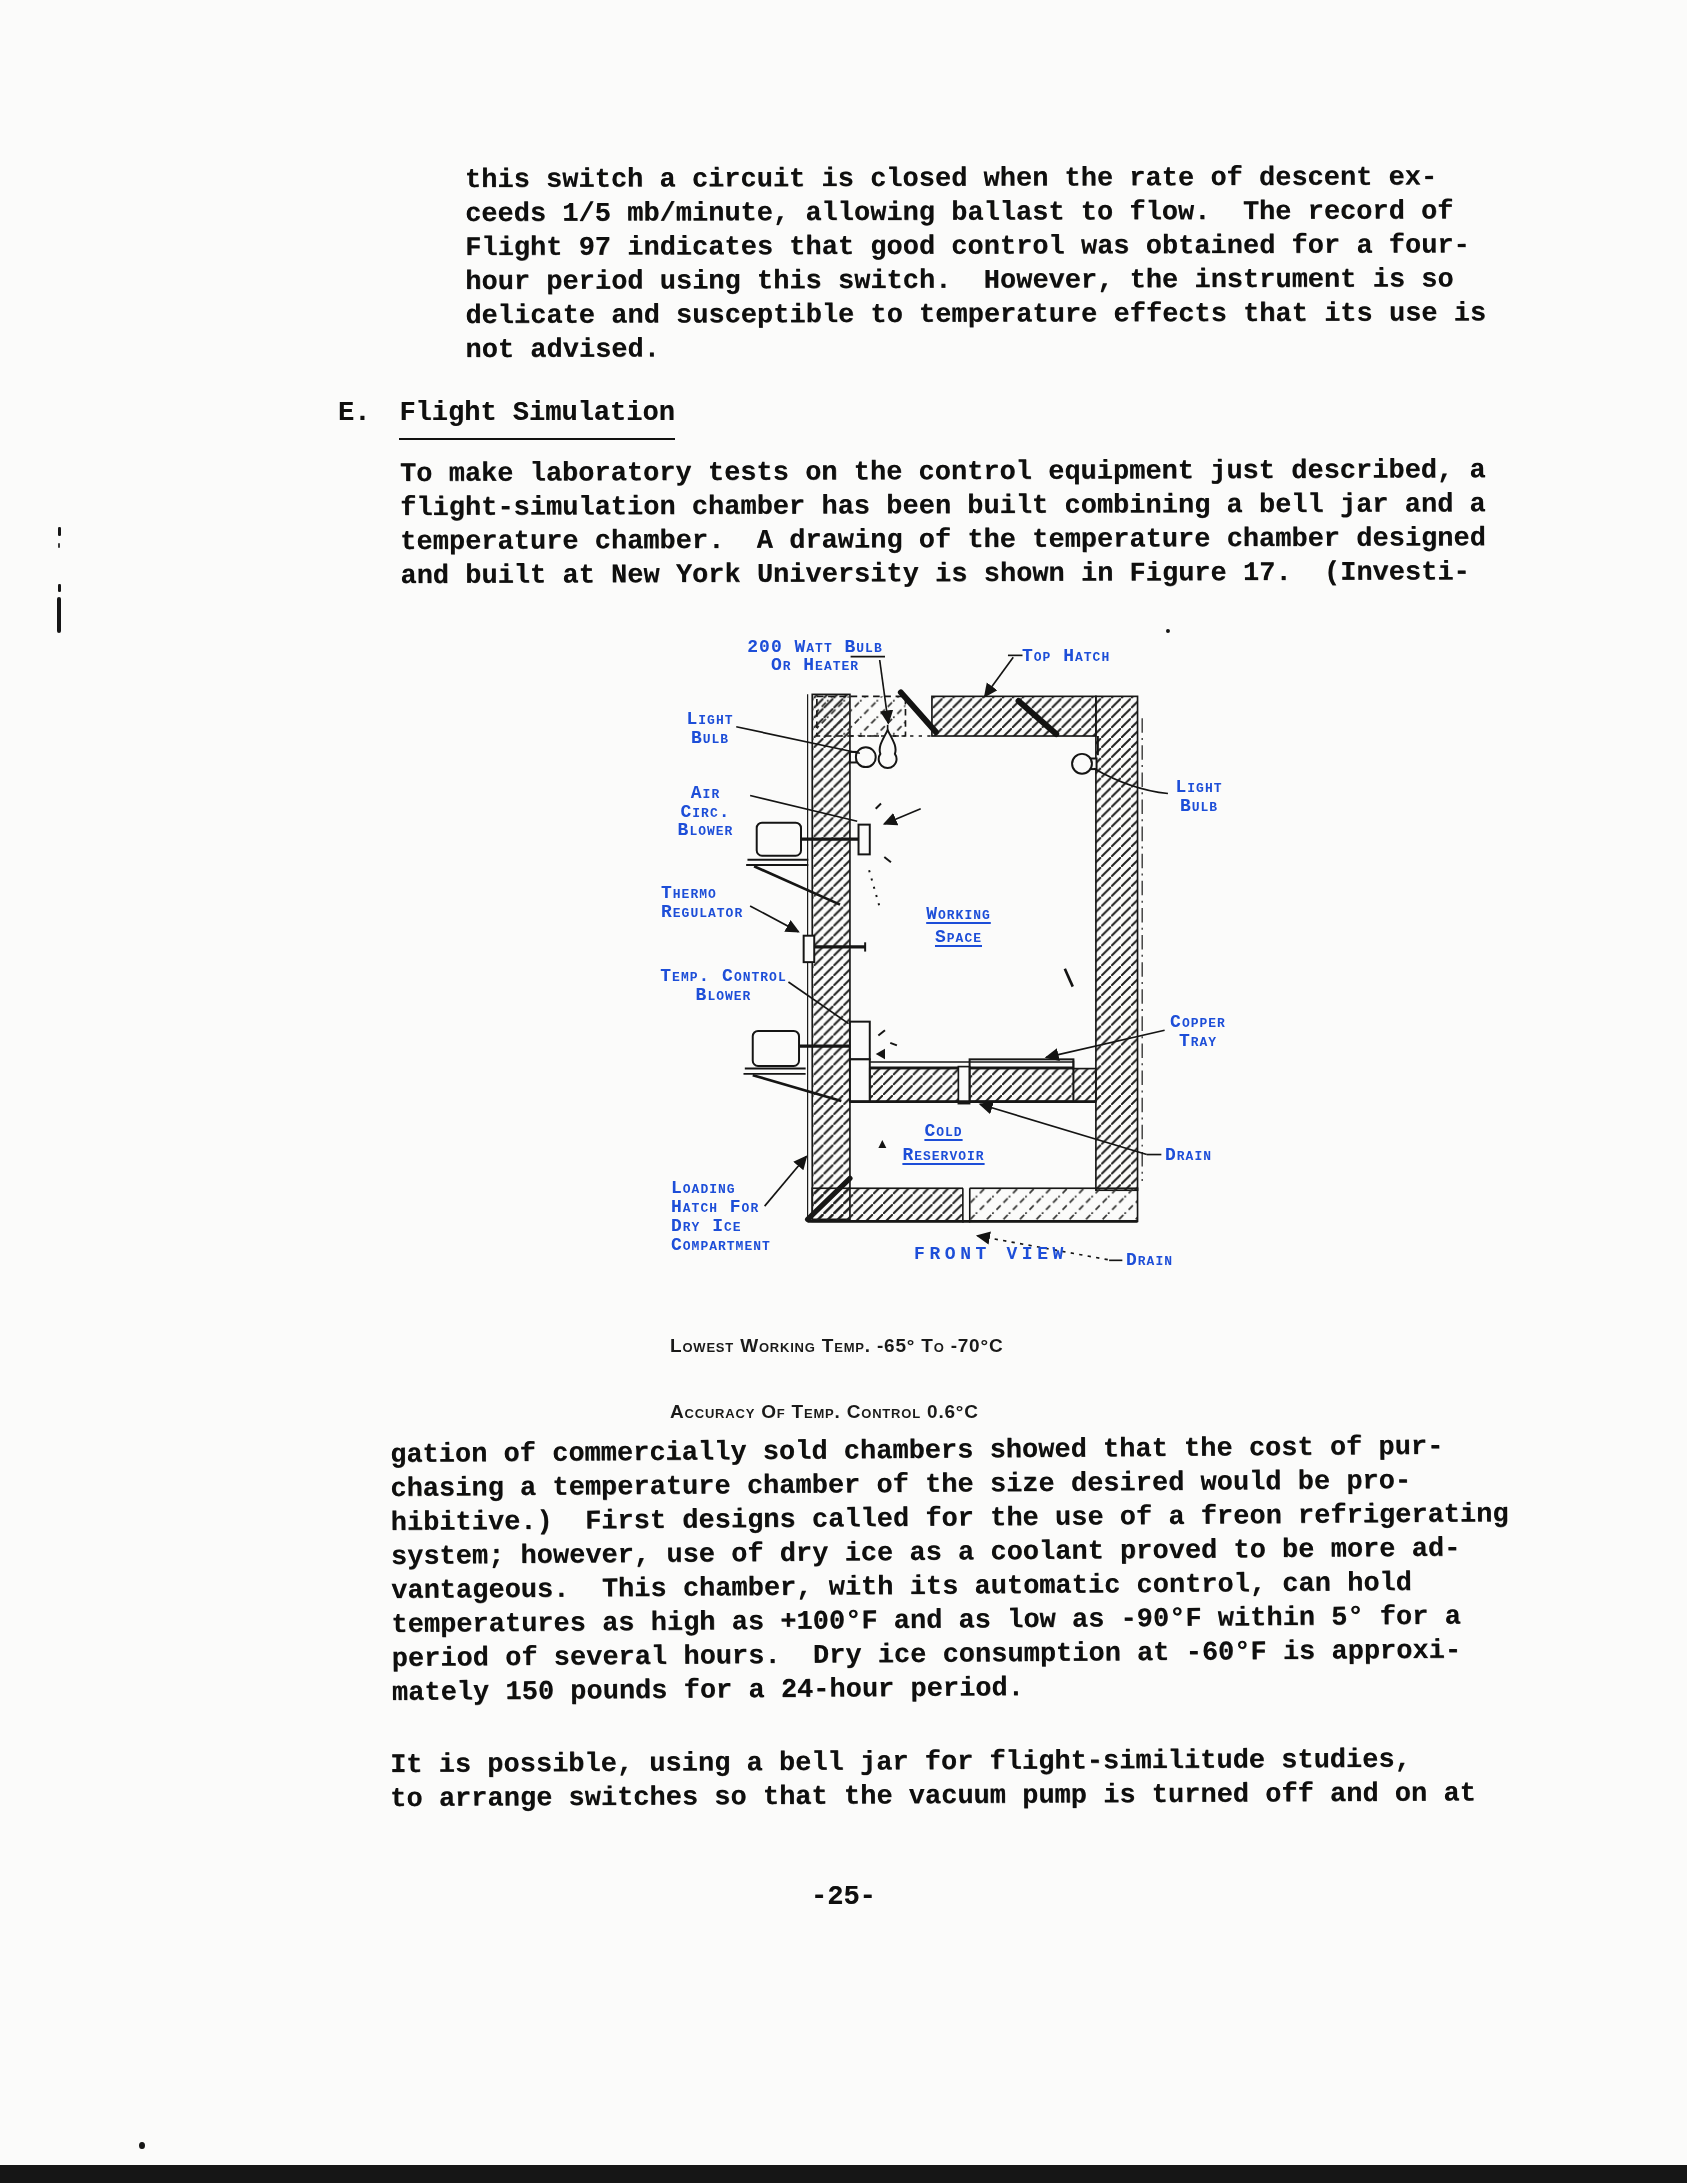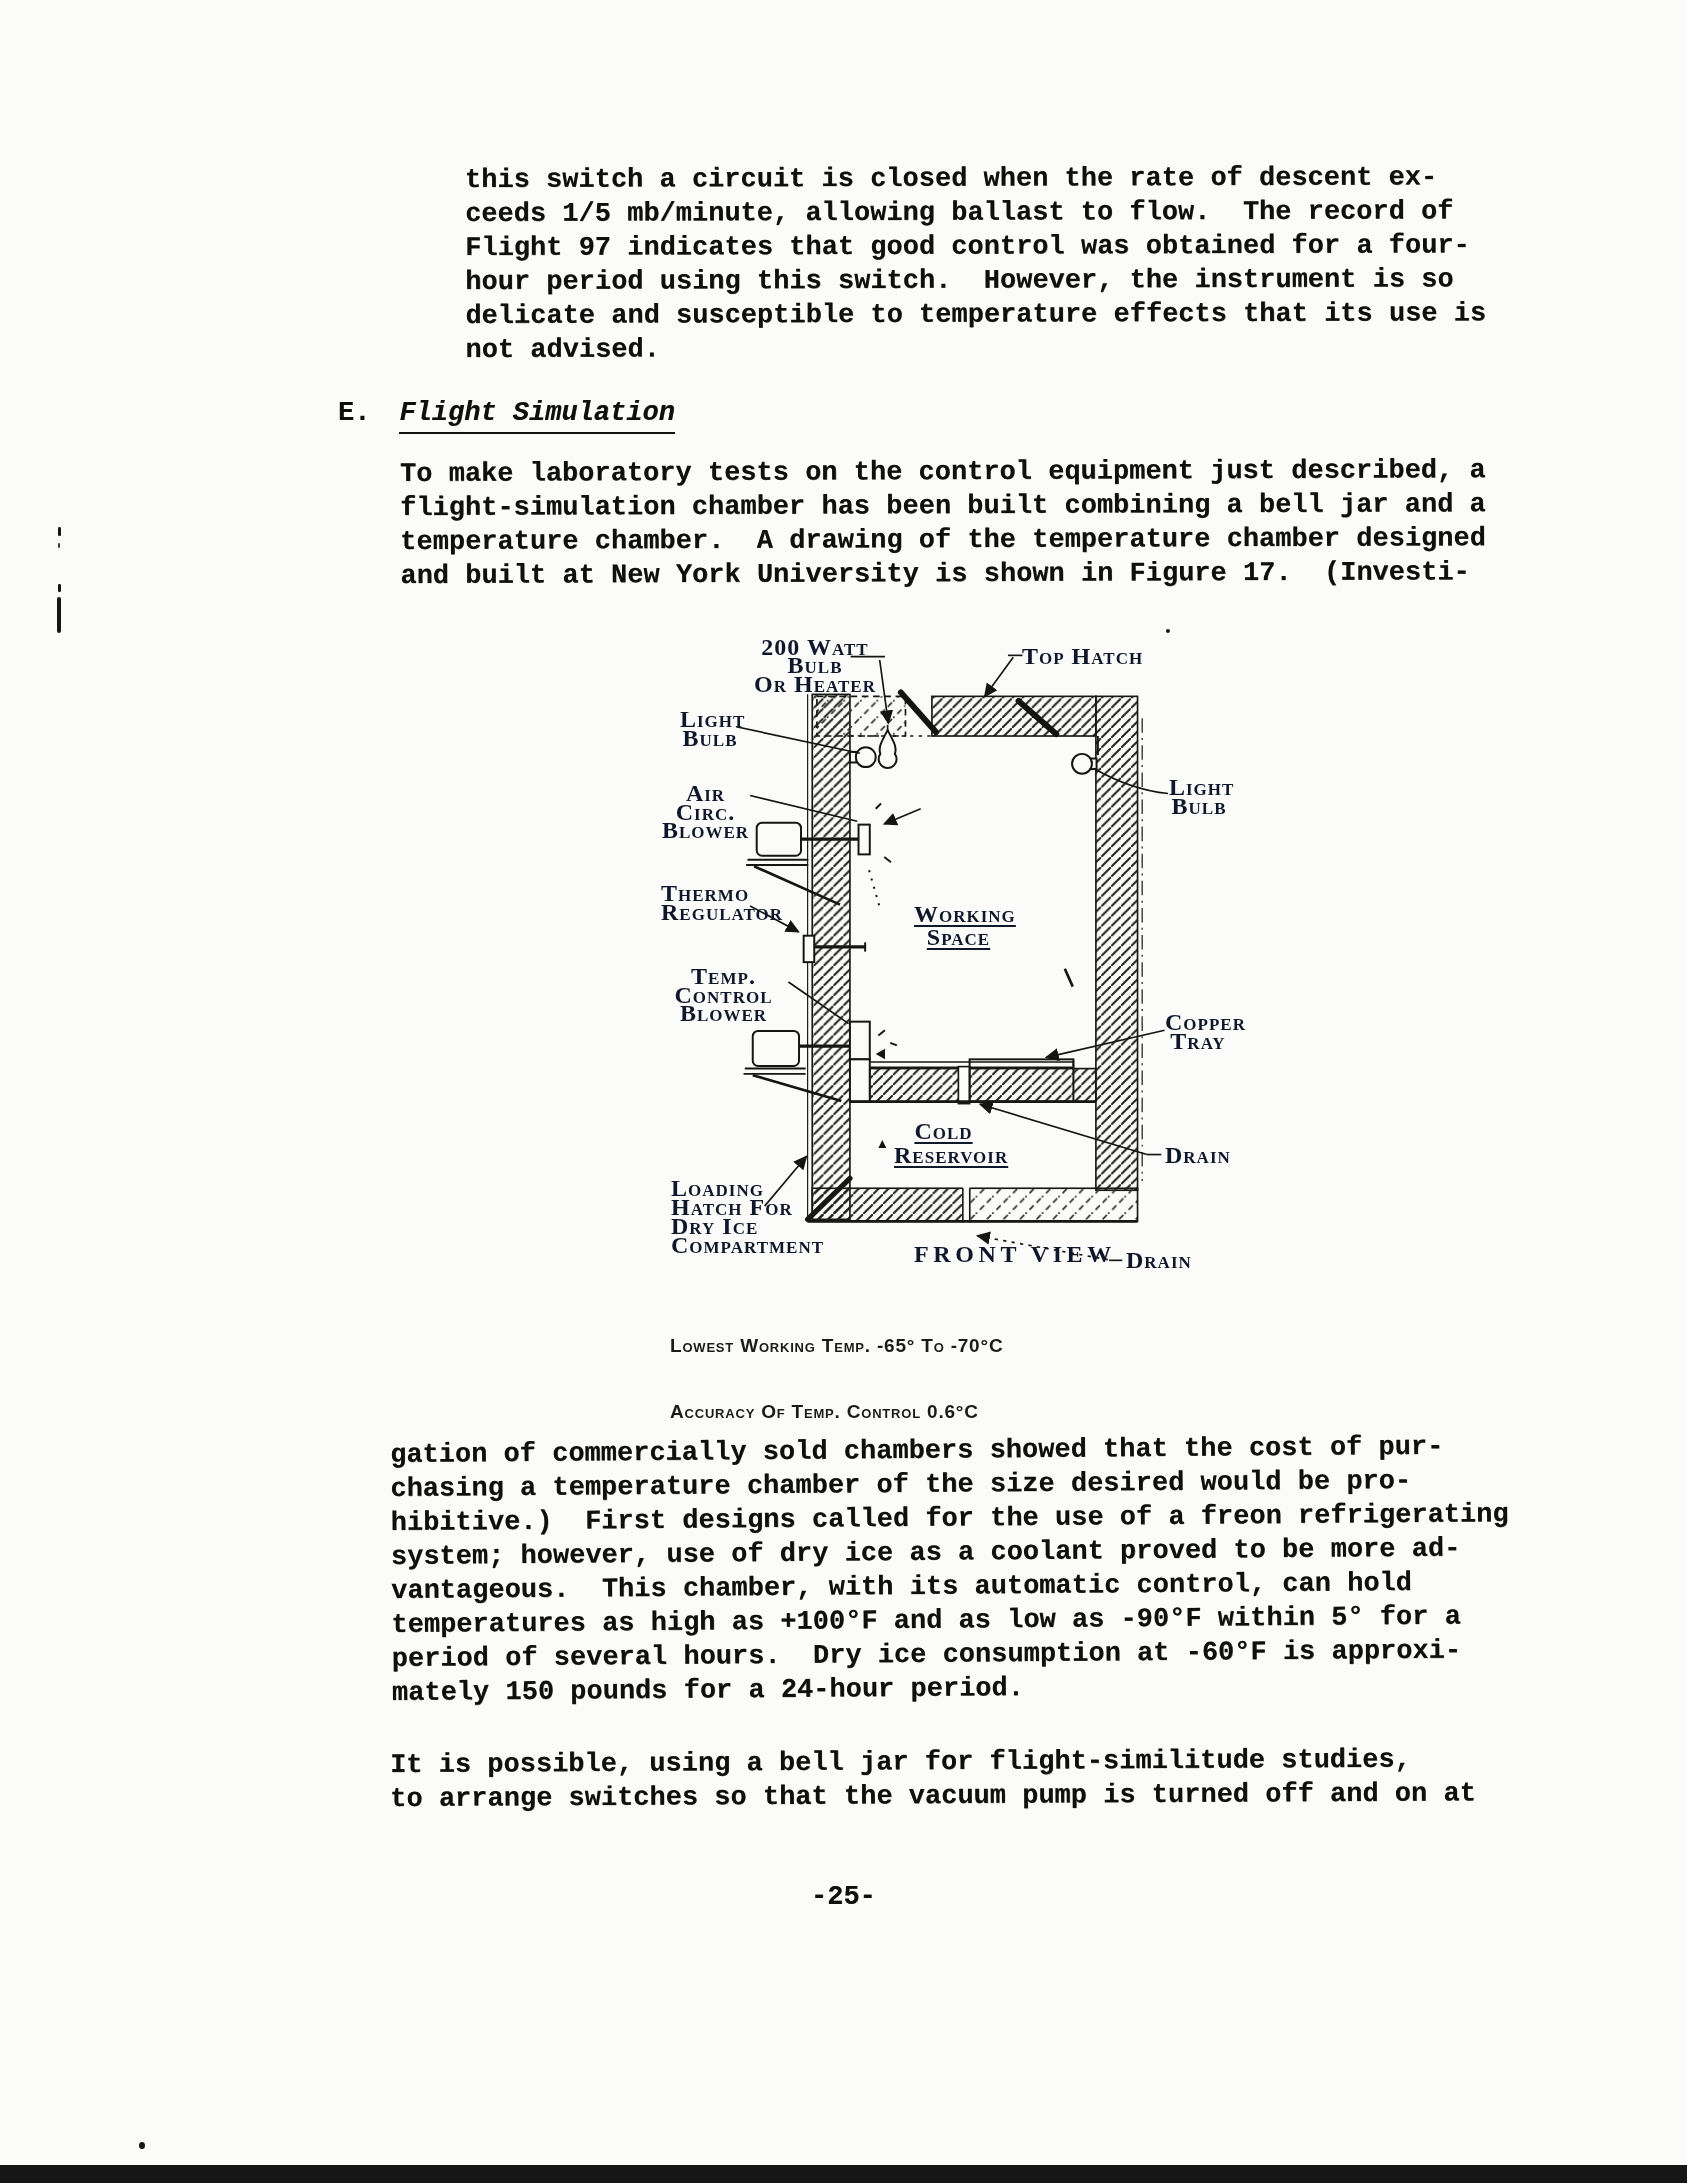--- a/index.html
+++ b/index.html
@@ -8,29 +8,29 @@
     background:#fbfbfa; overflow:hidden;
     font-family:"Liberation Mono", monospace;
   }
   .type{
     position:absolute; font-weight:700; font-size:27px; line-height:34px;
     color:#0f0f0e; white-space:pre-wrap;
     text-shadow:0.3px 0.3px 0.5px rgba(15,15,14,0.55);
     transform-origin:left top;
   }
   .sec-title{
-    display:inline-block; border-bottom:2.6px solid #121211; padding-bottom:2px;font-style:italic;
+    display:inline-block; border-bottom:2.6px solid #121211; padding-bottom:8px;
   }
   .sec-gap{display:inline-block; width:29px;}
   .fig{position:absolute; left:595px; top:619px; width:695px; height:681px;}
   .fig svg{position:absolute; left:0; top:0;}
   .hand{
-    position:absolute; font-family:Liberation Serif, serif;
-    font-weight:700; font-variant:small-caps; font-size:24px; line-height:18.5px;
-    letter-spacing:1px; color:#0f172a; white-space:pre-wrap;
+    position:absolute; font-family:Liberation Mono, monospace;
+    font-weight:700; font-variant:small-caps; font-size:18px; line-height:18.5px;
+    letter-spacing:1px; color:#1d4ed8; white-space:pre-wrap;
   }
   .hand.center{text-align:center;}
   .hand.uall{text-decoration:underline; text-decoration-thickness:1.7px; text-underline-offset:3.3px;}
   .hand.caps{font-variant:normal; letter-spacing:4.6px;}
   .notes{
     position:absolute; left:670px; top:1291px;
     font-family:"Liberation Sans", sans-serif; font-weight:700;
     font-variant:small-caps; font-size:19px; line-height:22px;
     letter-spacing:0.8px; color:#1a1a19; white-space:pre-wrap;
   }

